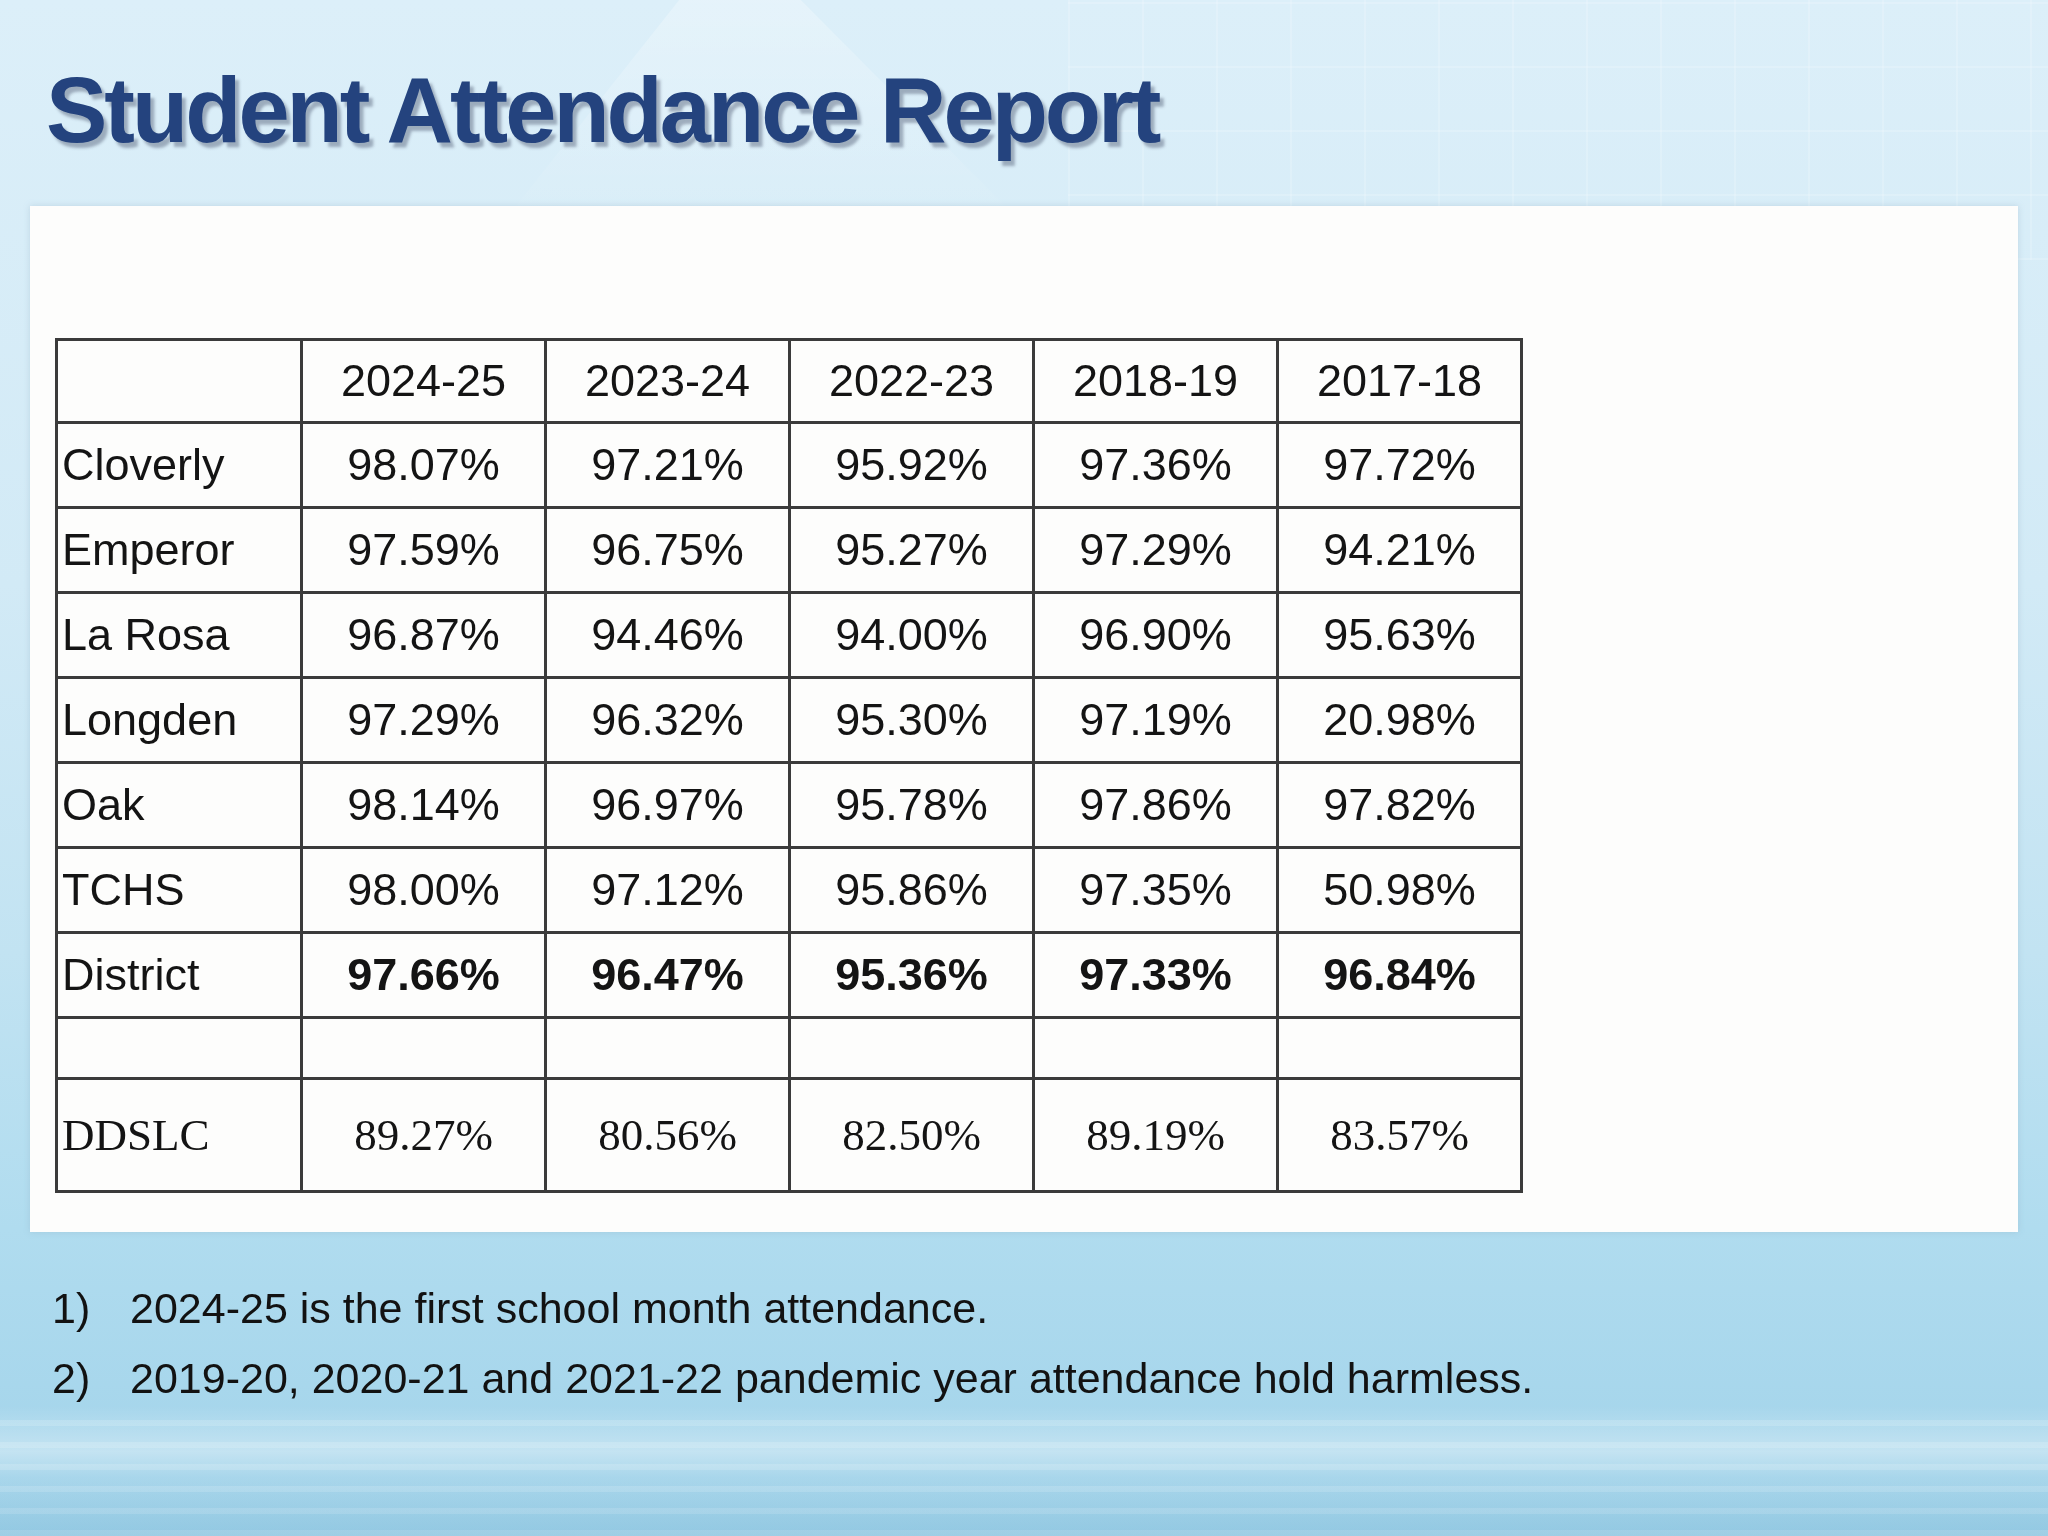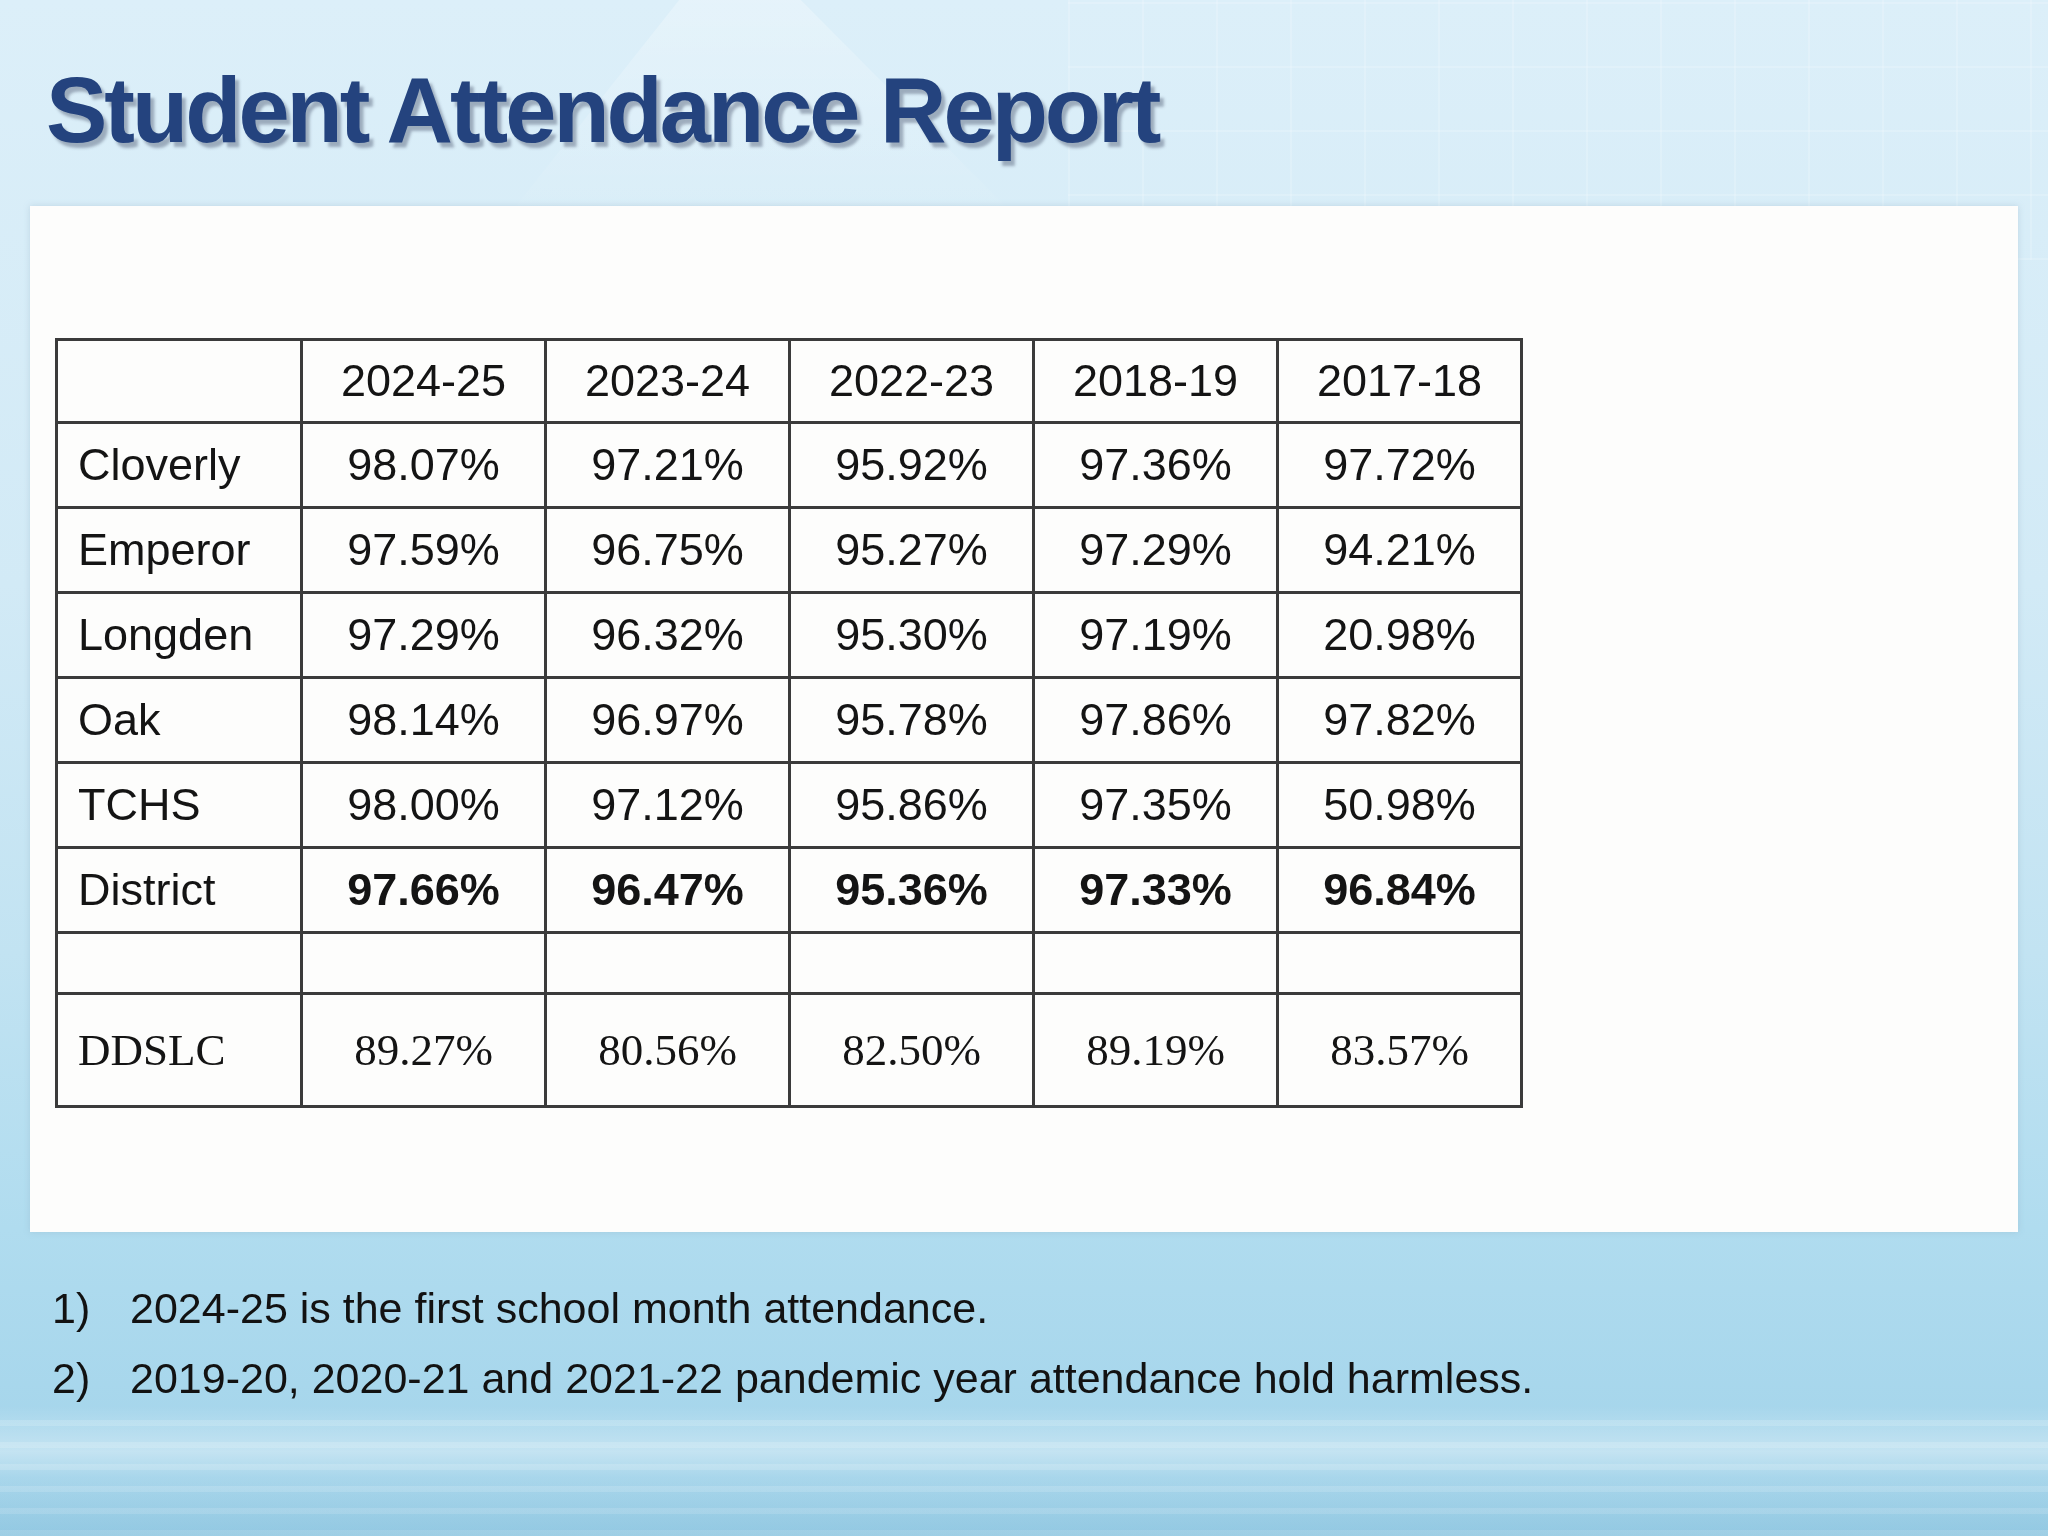--- a/index.html
+++ b/index.html
@@ -80,21 +80,21 @@
     height: 82px;
     padding: 0;
     text-align: center;
     font-weight: normal;
     overflow: hidden;
     white-space: nowrap;
   }
   table.att thead th { height: 80px; }
   table.att td.row-label, table.att th.row-label {
     text-align: left;
-    padding-left: 20px;
+    padding-left: 4px;
   }
   table.att tr.bold-row td.val { font-weight: bold; }
   table.att tr.empty-row th, table.att tr.empty-row td { height: 58px; }
   table.att tr.last-row th, table.att tr.last-row td { height: 110px; font-family: Liberation Serif, serif; }
 
   
   .footnotes {
     position: absolute;
     left: 52px; top: 1283px;
     font-size: 43px;
@@ -145,20 +145,28 @@
           <td class="val">97.36%</td>
           <td class="val">97.72%</td>
         </tr>
         <tr>
           <td class="row-label">Emperor</td>
           <td class="val">97.59%</td>
           <td class="val">96.75%</td>
           <td class="val">95.27%</td>
           <td class="val">97.29%</td>
           <td class="val">94.21%</td>
+        </tr>
+        <tr>
+          <td class="row-label">La Rosa</td>
+          <td class="val">96.87%</td>
+          <td class="val">94.46%</td>
+          <td class="val">94.00%</td>
+          <td class="val">96.90%</td>
+          <td class="val">95.63%</td>
         </tr>
         <tr>
           <td class="row-label">Longden</td>
           <td class="val">97.29%</td>
           <td class="val">96.32%</td>
           <td class="val">95.30%</td>
           <td class="val">97.19%</td>
           <td class="val">20.98%</td>
         </tr>
         <tr>

